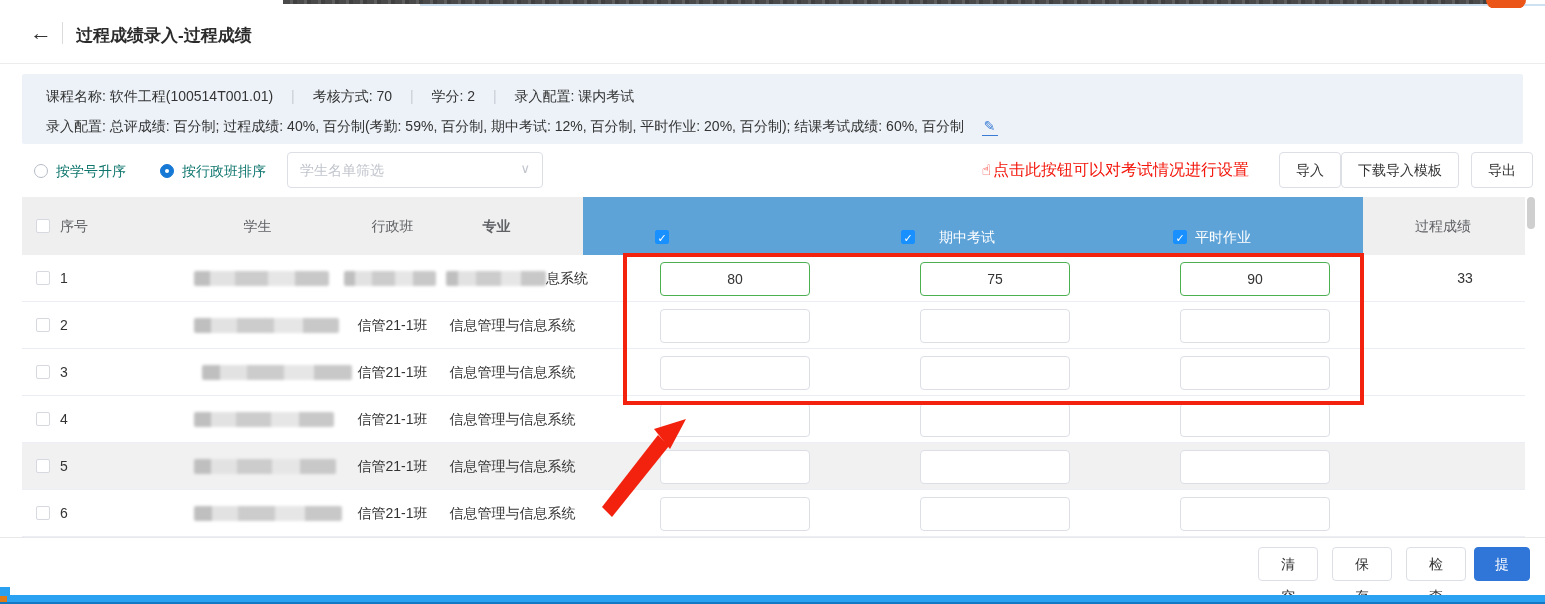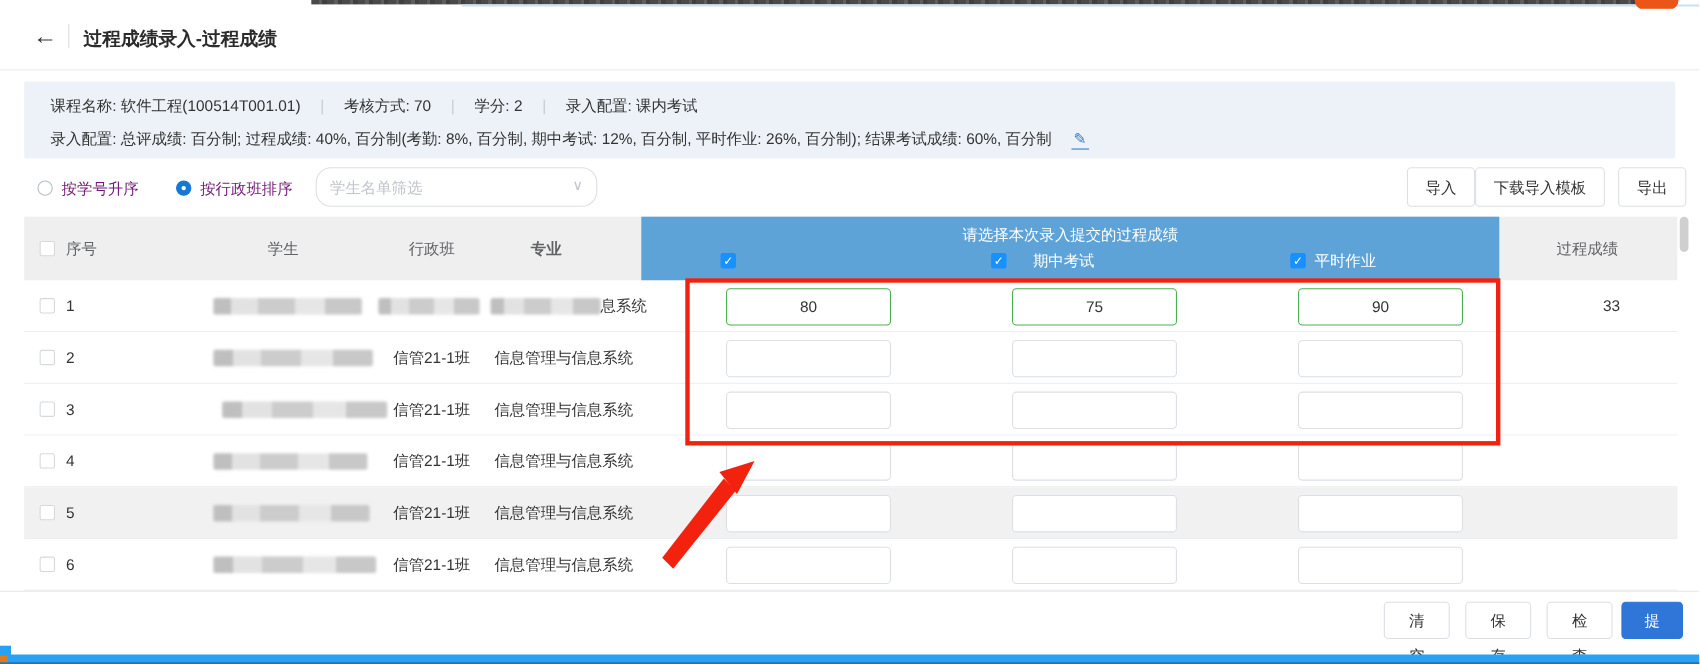--- a/index.html
+++ b/index.html
@@ -28,23 +28,23 @@
   .info-line2 { left:46px; top:116px; height:20px; line-height:20px; white-space:nowrap; }
   .info-sep { color:#c9ccd4; padding:0 14px; }
   .edit-pencil { color:#3a7bd5; margin-left:14px; border-bottom:1px solid #3a7bd5;
     padding:0 2px 1px 2px; cursor:pointer; font-size:14px; }
 
   
   .radio-circle { width:14px; height:14px; border-radius:50%; border:1px solid #b6bcc6; background:#fff; display:inline-block; }
   .radio-circle.checked { border:1px solid #1678d5; background:#1678d5; position:relative; }
   .radio-circle.checked::after { content:""; position:absolute; left:4px; top:4px; width:4px; height:4px;
     border-radius:50%; background:#fff; }
-  .radio-label { color:#701a75; }
+  .radio-label { color:#0f766e; }
   .select-box { left:287px; top:152px; width:256px; height:36px; border:1px solid #dcdfe6;
-    border-radius:14px; background:#fff; }
+    border-radius:4px; background:#fff; }
   .select-input { position:absolute; left:12px; top:0; width:200px; height:34px; border:none; outline:none;
     font-size:14px; color:#333; background:transparent; font-family:inherit; }
   .select-input::placeholder { color:#c0c4cc; }
   .select-chevron { position:absolute; right:12px; top:8px; color:#c0c4cc; font-size:13px; }
   .tip-red { top:160px; right:296px; color:#f3160b; font-size:16px; white-space:nowrap; }
   .tip-hand { font-size:15px; margin-right:2px; }
   .btn { height:36px; border:1px solid #dcdfe6; border-radius:4px; background:#fff; color:#333;
     font-size:14px; text-align:center; line-height:34px; cursor:pointer; padding:0 16px;
     font-family:inherit; }
   .btn-import { right:204px; top:152px; }
@@ -121,51 +121,53 @@
     <span>70</span>
     <span class="info-sep">|</span>
     <span>学分:</span>
     <span>2</span>
     <span class="info-sep">|</span>
     <span>录入配置:</span>
     <span>课内考试</span>
   </div>
   <div class="abs info-line2">
     <span>录入配置:</span>
-    <span>总评成绩: 百分制; 过程成绩: 40%, 百分制(考勤: 8%, 百分制, 期中考试: 12%, 百分制, 平时作业: 26%, 百分制); 结课考试成绩: 60%, 百分制</span>
+    <span>总评成绩: 百分制; 过程成绩: 40%, 百分制(考勤: 59%, 百分制, 期中考试: 12%, 百分制, 平时作业: 20%, 百分制); 结课考试成绩: 60%, 百分制</span>
     <span class="edit-pencil">✎</span>
   </div>
 
   
   <span class="abs radio-circle" style="left:34px; top:164px;"></span>
   <span class="abs radio-label" style="left:56px; top:163px;">按学号升序</span>
   <span class="abs radio-circle checked" style="left:160px; top:164px;"></span>
   <span class="abs radio-label" style="left:182px; top:163px;">按行政班排序</span>
 
   <div class="abs select-box">
     <input class="select-input" placeholder="学生名单筛选" style="">
     <span class="select-chevron">∨</span>
   </div>
 
+  <div class="abs tip-red">
+    <span class="tip-hand">☝</span><span>点击此按钮可以对考试情况进行设置</span>
+  </div>
 
   <button class="abs btn btn-import">导入</button>
   <button class="abs btn btn-template">下载导入模板</button>
   <button class="abs btn btn-export">导出</button>
 
   
   <div class="abs thead">
     <span class="checkbox" style="position:absolute; left:14px; top:22px;"></span>
     <span class="hcell" style="left:38px;">序号</span>
     <span class="hcell" style="left:148px; width:175px;">学生</span>
     <span class="hcell" style="left:308px; width:125px;">行政班</span>
     <span class="hcell" style="left:392px; width:165px;font-weight:bold;">专业</span>
     <span class="hcell" style="left:1346px; width:150px;">过程成绩</span>
   </div>
   <div class="abs thead-blue">
-    <span class="group-title">请选择本次录入提交的过程成绩</span>
     <span class="checkbox on" style="position:absolute; left:72px; top:33px;">✓</span>
     <span style="position:absolute; left:94px; top:32px;margin-top:41px;">考勤</span>
     <span class="checkbox on" style="position:absolute; left:318px; top:33px;">✓</span>
     <span style="position:absolute; left:340px; top:32px;margin-left:16px;">期中考试</span>
     <span class="checkbox on" style="position:absolute; left:590px; top:33px;">✓</span>
     <span style="position:absolute; left:612px; top:32px;">平时作业</span>
   </div>
   <div class="abs scroll-gutter"></div>
   <div class="abs scroll-thumb"></div>
 

